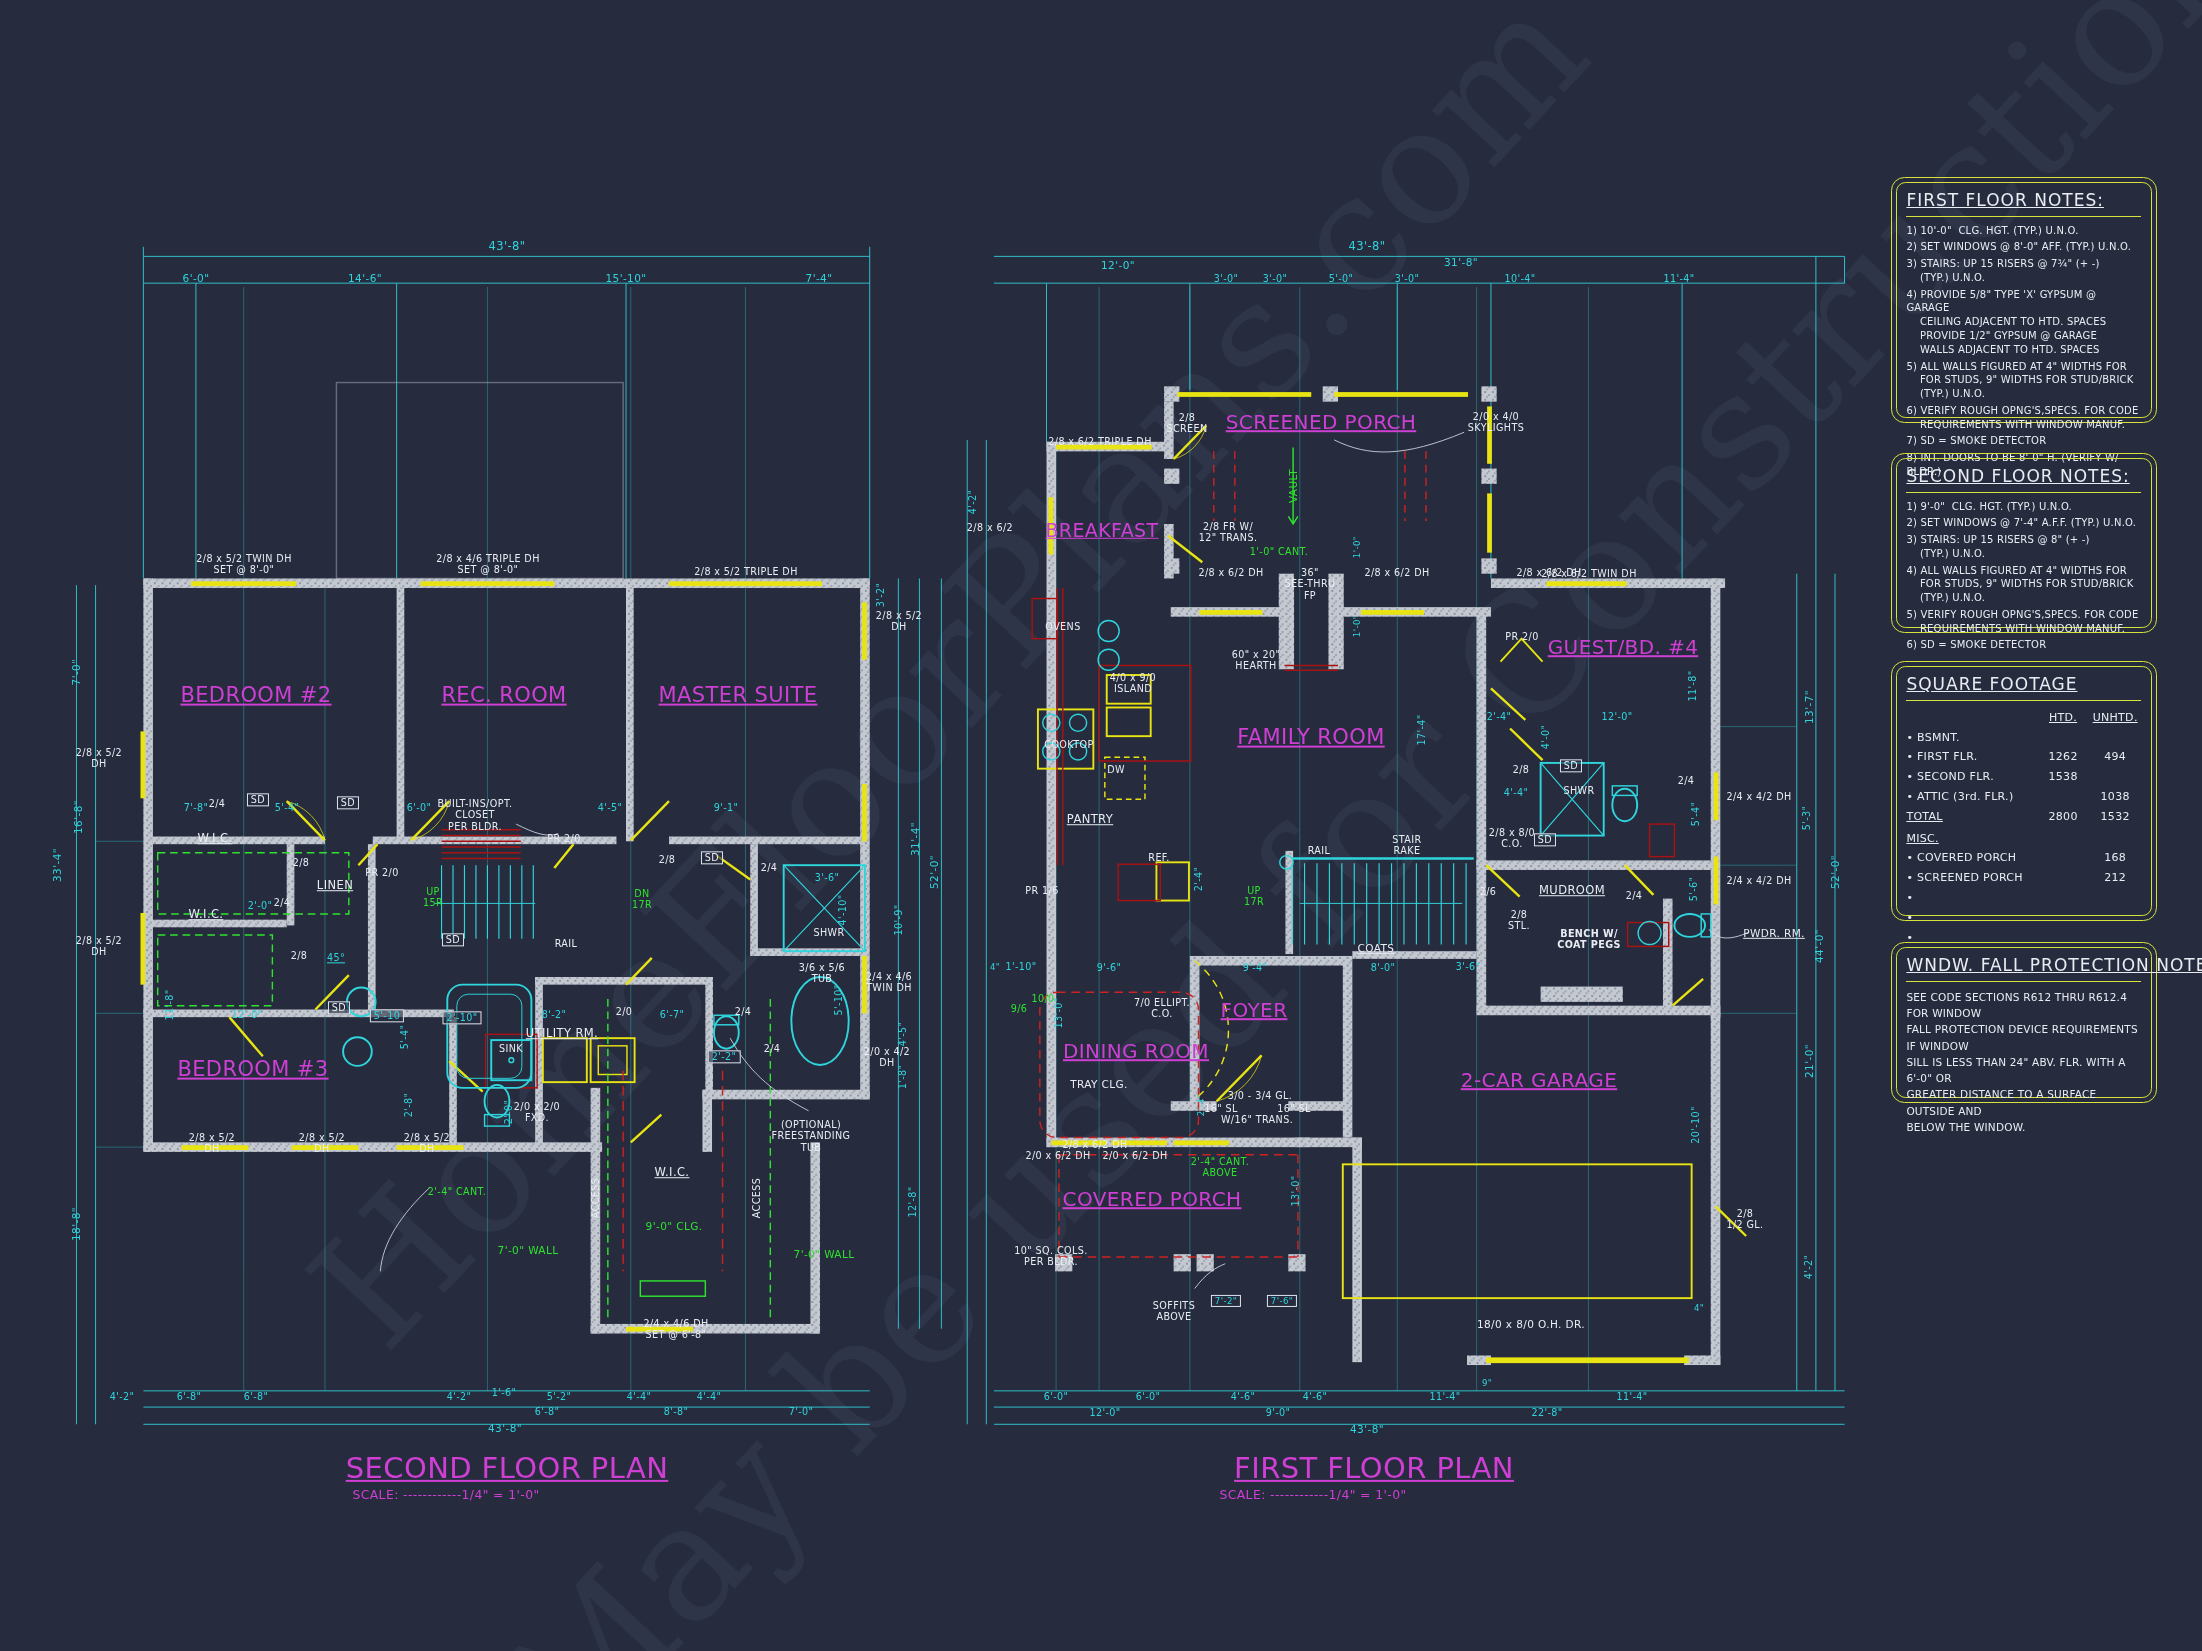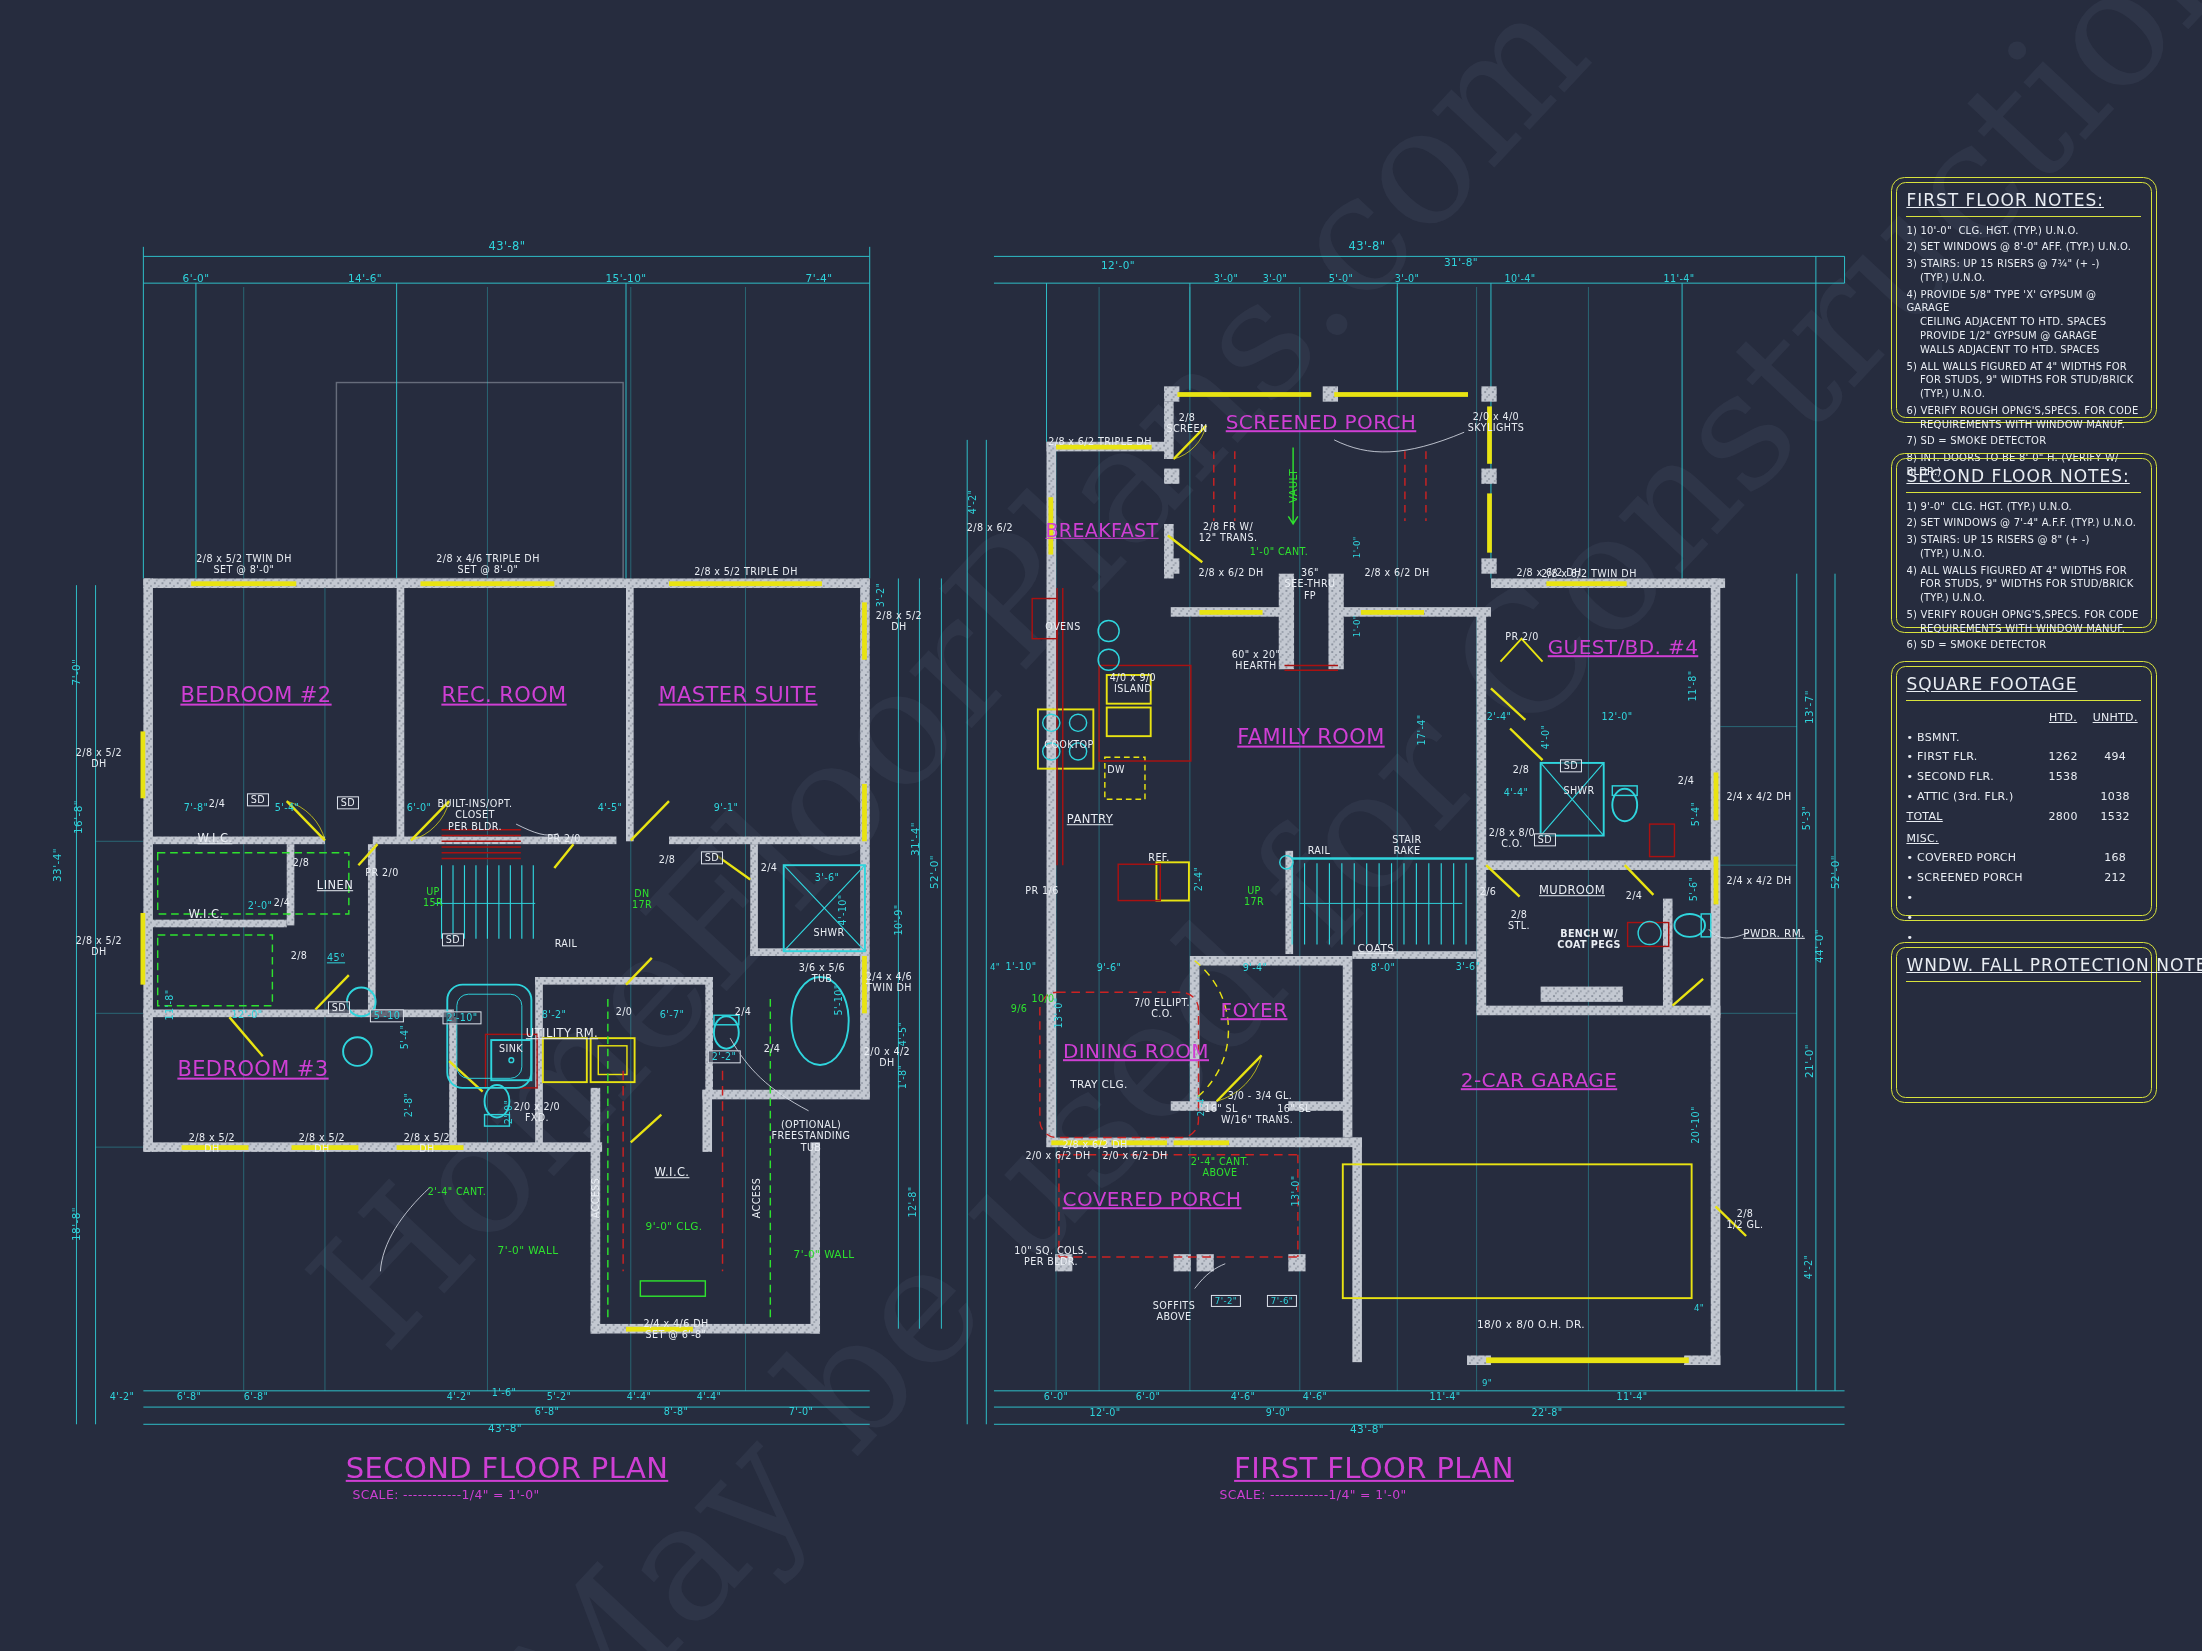--- a/index.html
+++ b/index.html
@@ -618,17 +618,22 @@
             <span class="c0">•</span>
             <span class="c1"></span>
             <span class="c2"></span>
           </div>
         </div>
     </div>
   </div>
   <div class="nbox" style="left:1891px;top:942px;width:256px;height:151px;">
     <div class="inner">
       <div class="ntitle">WNDW. FALL PROTECTION NOTES:</div>
+      <div class="nbody">SEE CODE SECTIONS R612 THRU R612.4 FOR WINDOW
+FALL PROTECTION DEVICE REQUIREMENTS IF WINDOW
+SILL IS LESS THAN 24" ABV. FLR. WITH A 6'-0" OR
+GREATER DISTANCE TO A SURFACE OUTSIDE AND
+BELOW THE WINDOW.</div>
     </div>
   </div>
 
 </div>
 
 
 </body></html>

